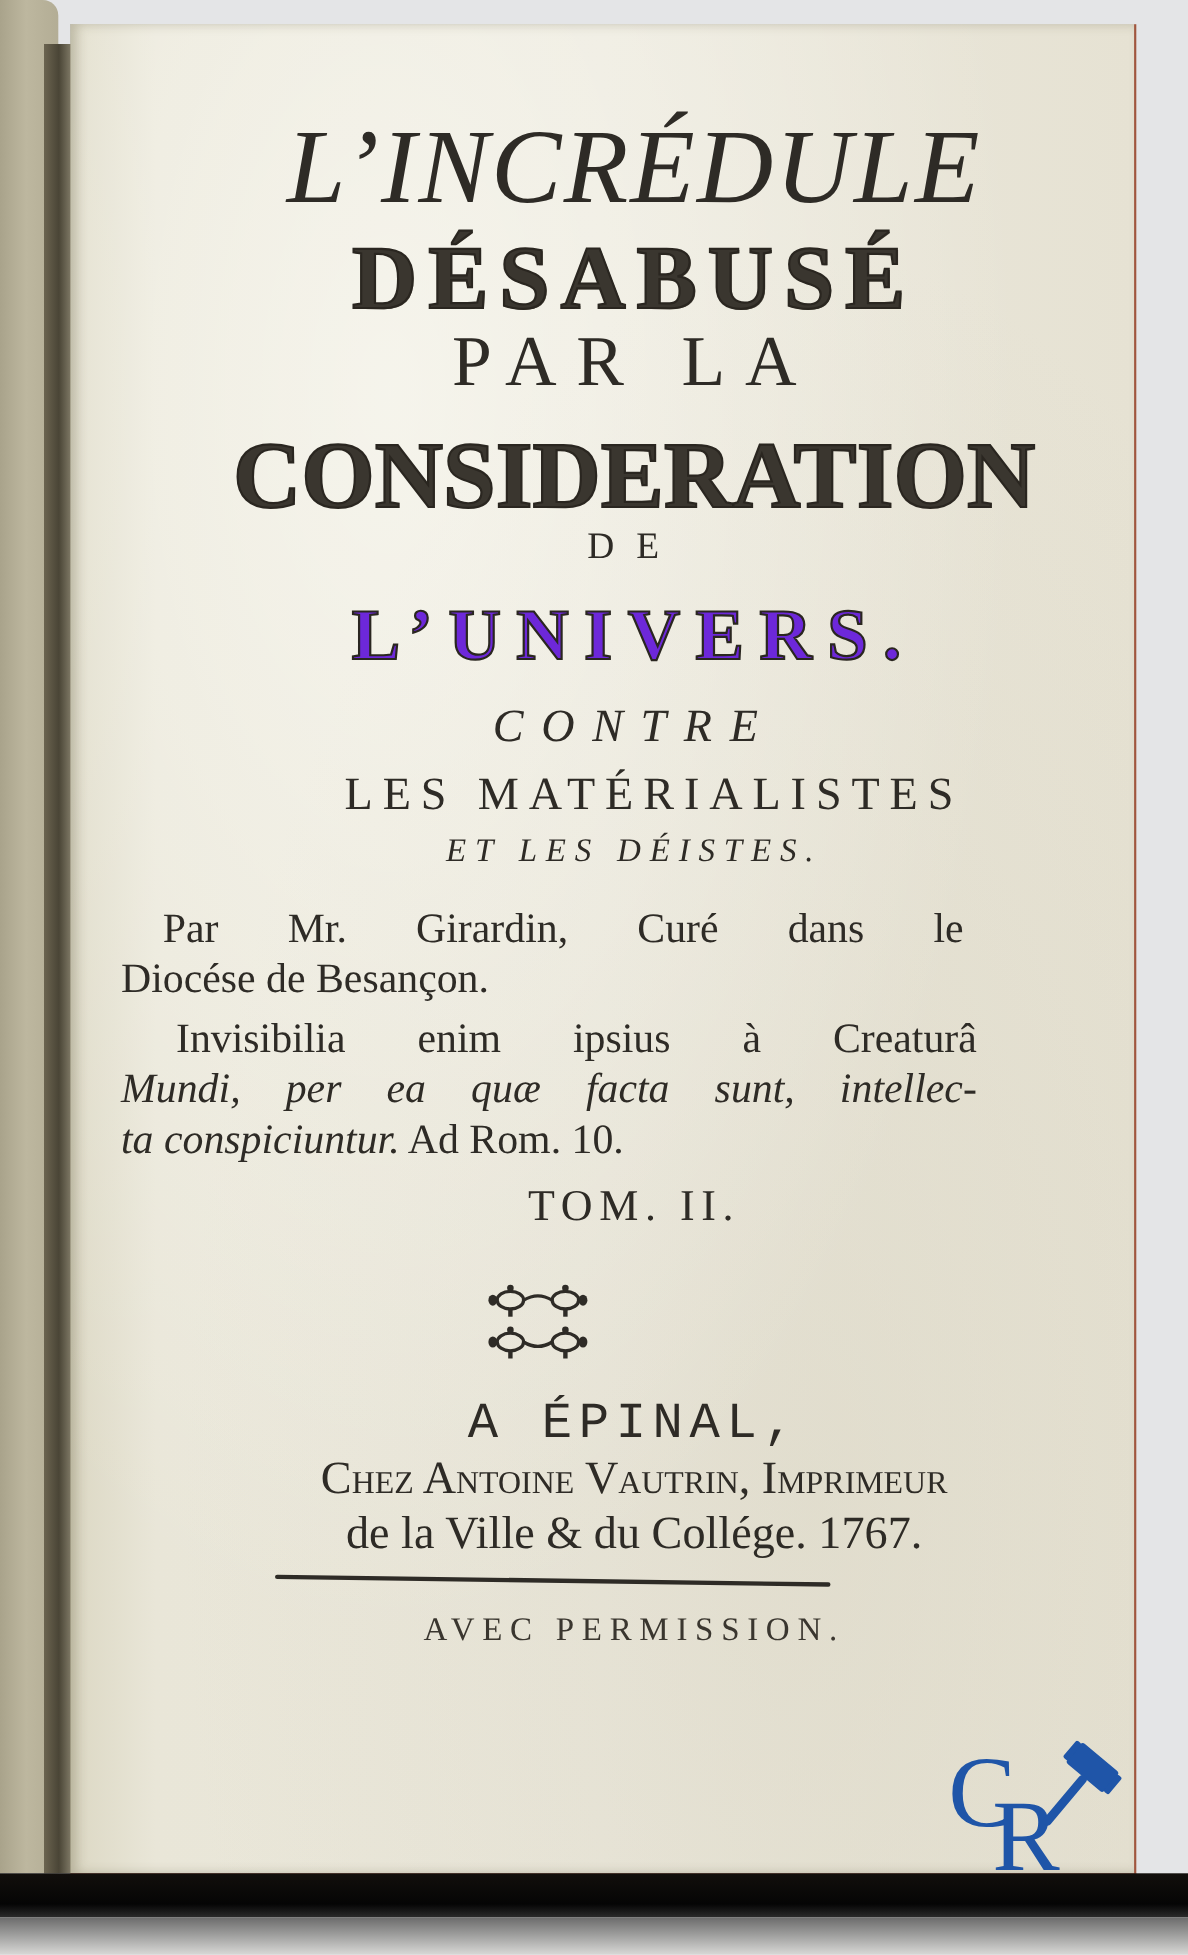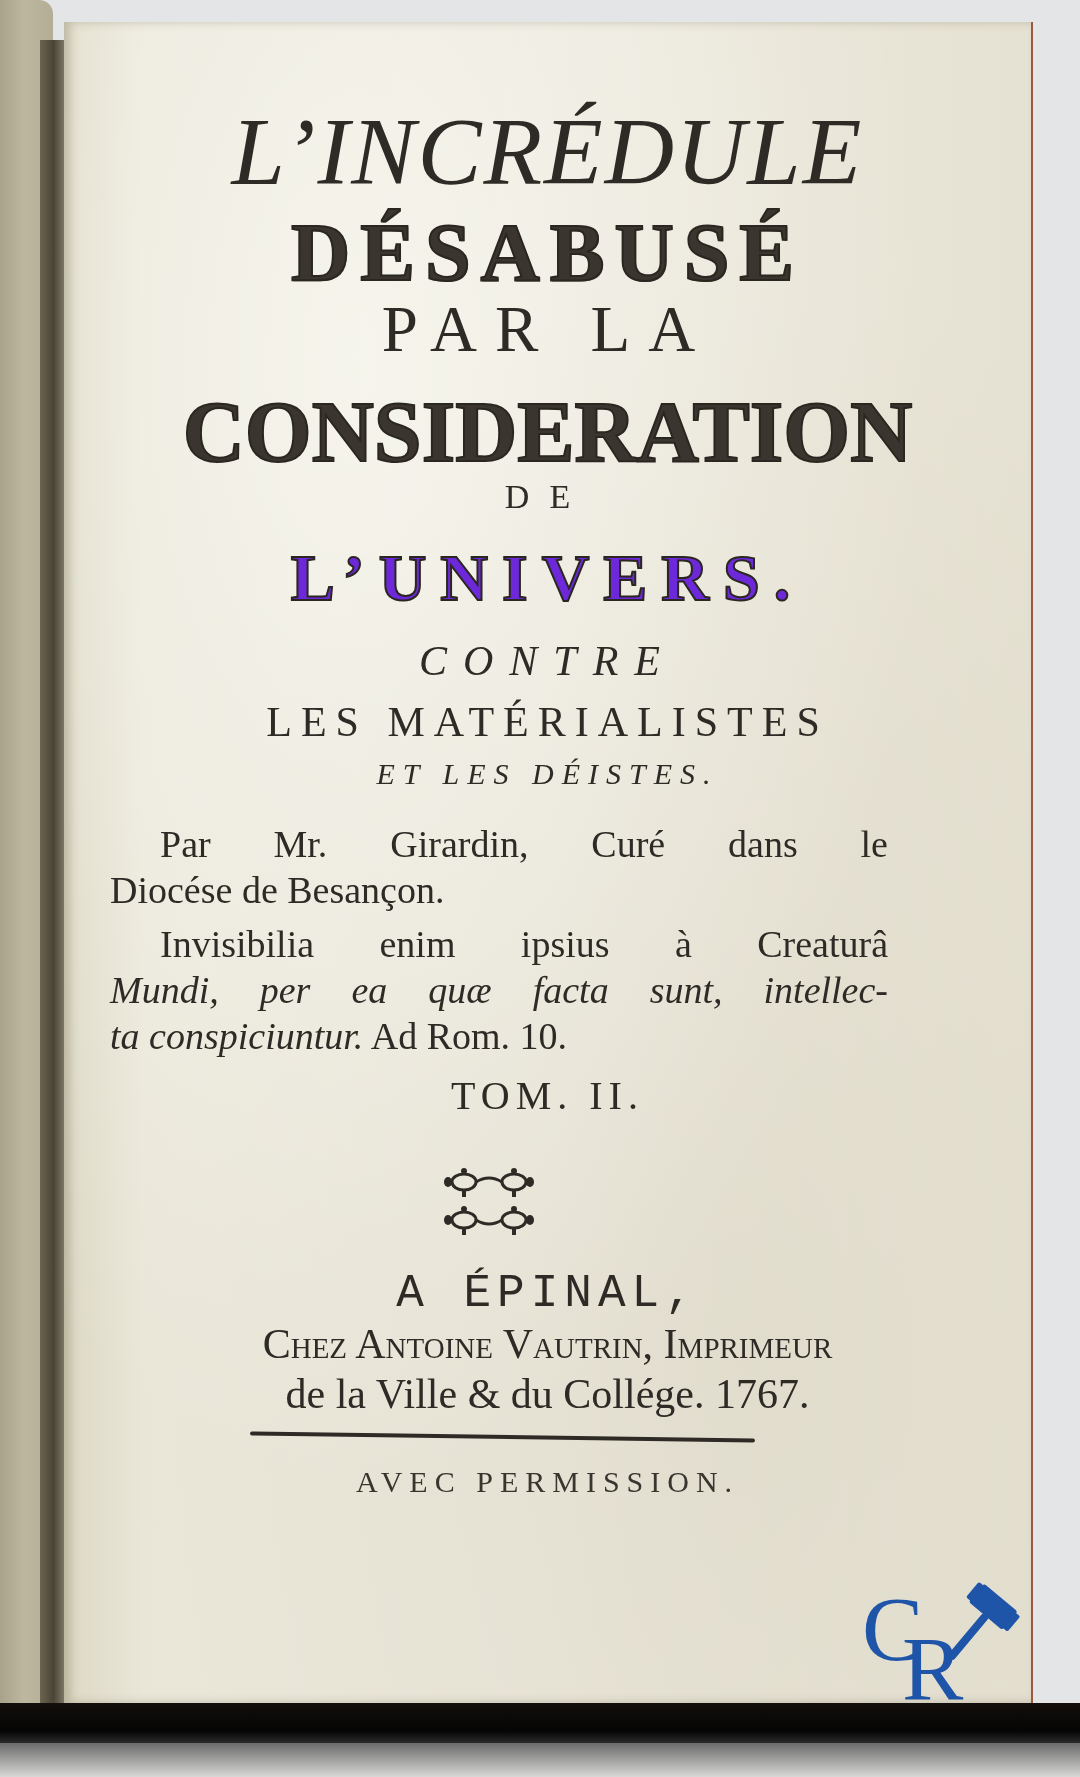--- a/index.html
+++ b/index.html
@@ -30,37 +30,37 @@
   .binding {
     position: absolute; left: 0; top: 1703px; width: 1080px; height: 40px;
     background: linear-gradient(180deg, #120f0c 0%, #050505 70%, #2b2b2b 100%);
   }
   .shadow {
     position: absolute; left: 0; top: 1743px; width: 1080px; height: 34px;
     background: linear-gradient(180deg, #6b6b6b 0%, #d8d8d6 100%);
   }
   .line {
     position: absolute; left: 64px; width: 967px; text-align: center;
-    color: #2e2b26; white-space: nowrap; margin: 0;
+    color: #2e2b26; white-space: nowrap; margin: 0; padding-left: 29px;
   }
   .italic { font-style: italic; }
   .t1 { top: 96px; font-size: 96px; letter-spacing: 2px; }
   .t2 { top: 206px; font-size: 82px; font-weight: bold; letter-spacing: 10px;
         color: #3a362f; -webkit-text-stroke: 2px #2a2620; text-shadow: 1px 1px 0 #5a554a; }
   .t3 { top: 292px; font-size: 65px; letter-spacing: 18px; }
   .t4 { top: 382px; font-size: 86px; font-weight: bold; letter-spacing: 0px;
         color: #3a362f; -webkit-text-stroke: 2px #2a2620; }
   .t5 { top: 478px; font-size: 34px; letter-spacing: 20px; }
   .t6 { top: 540px; font-size: 66px; font-weight: bold; letter-spacing: 14px;
         color: #6d28d9; -webkit-text-stroke: 2px #2a2620; }
   .t7 { top: 637px; font-size: 42px; letter-spacing: 16px; }
-  .t8 { top: 698px; font-size: 42px; letter-spacing: 9px; }
+  .t8 { top: 698px; font-size: 42px; letter-spacing: 9px; margin-left: 18px; }
   .t9 { top: 757px; font-size: 30px; letter-spacing: 8px; }
   .body-line { position: absolute; color: #2e2b26; white-space: nowrap; font-size: 38px; margin: 0; }
-  .b1 { left: 160px; top: 822px; width: 728px; text-align: justify; text-align-last: justify; }
+  .b1 { left: 148px; top: 822px; width: 728px; text-align: justify; text-align-last: justify; }
   .b2 { left: 110px; top: 868px; }
   .b3 { left: 160px; top: 922px; width: 728px; text-align: justify; text-align-last: justify; }
   .b4 { left: 110px; top: 968px; width: 778px; text-align: justify; text-align-last: justify; font-style: italic; }
   .b5 { left: 110px; top: 1014px; }
   .sc { font-variant: small-caps; }
   .t10 { top: 1072px; font-size: 40px; letter-spacing: 6px; }
   .ornament {
     position: absolute; left: 434px; top: 1162px; width: 110px; height: 80px;
   }
   .t11 { top: 1268px; font-size: 46px; letter-spacing: 6px; font-family: Liberation Mono, monospace; }

